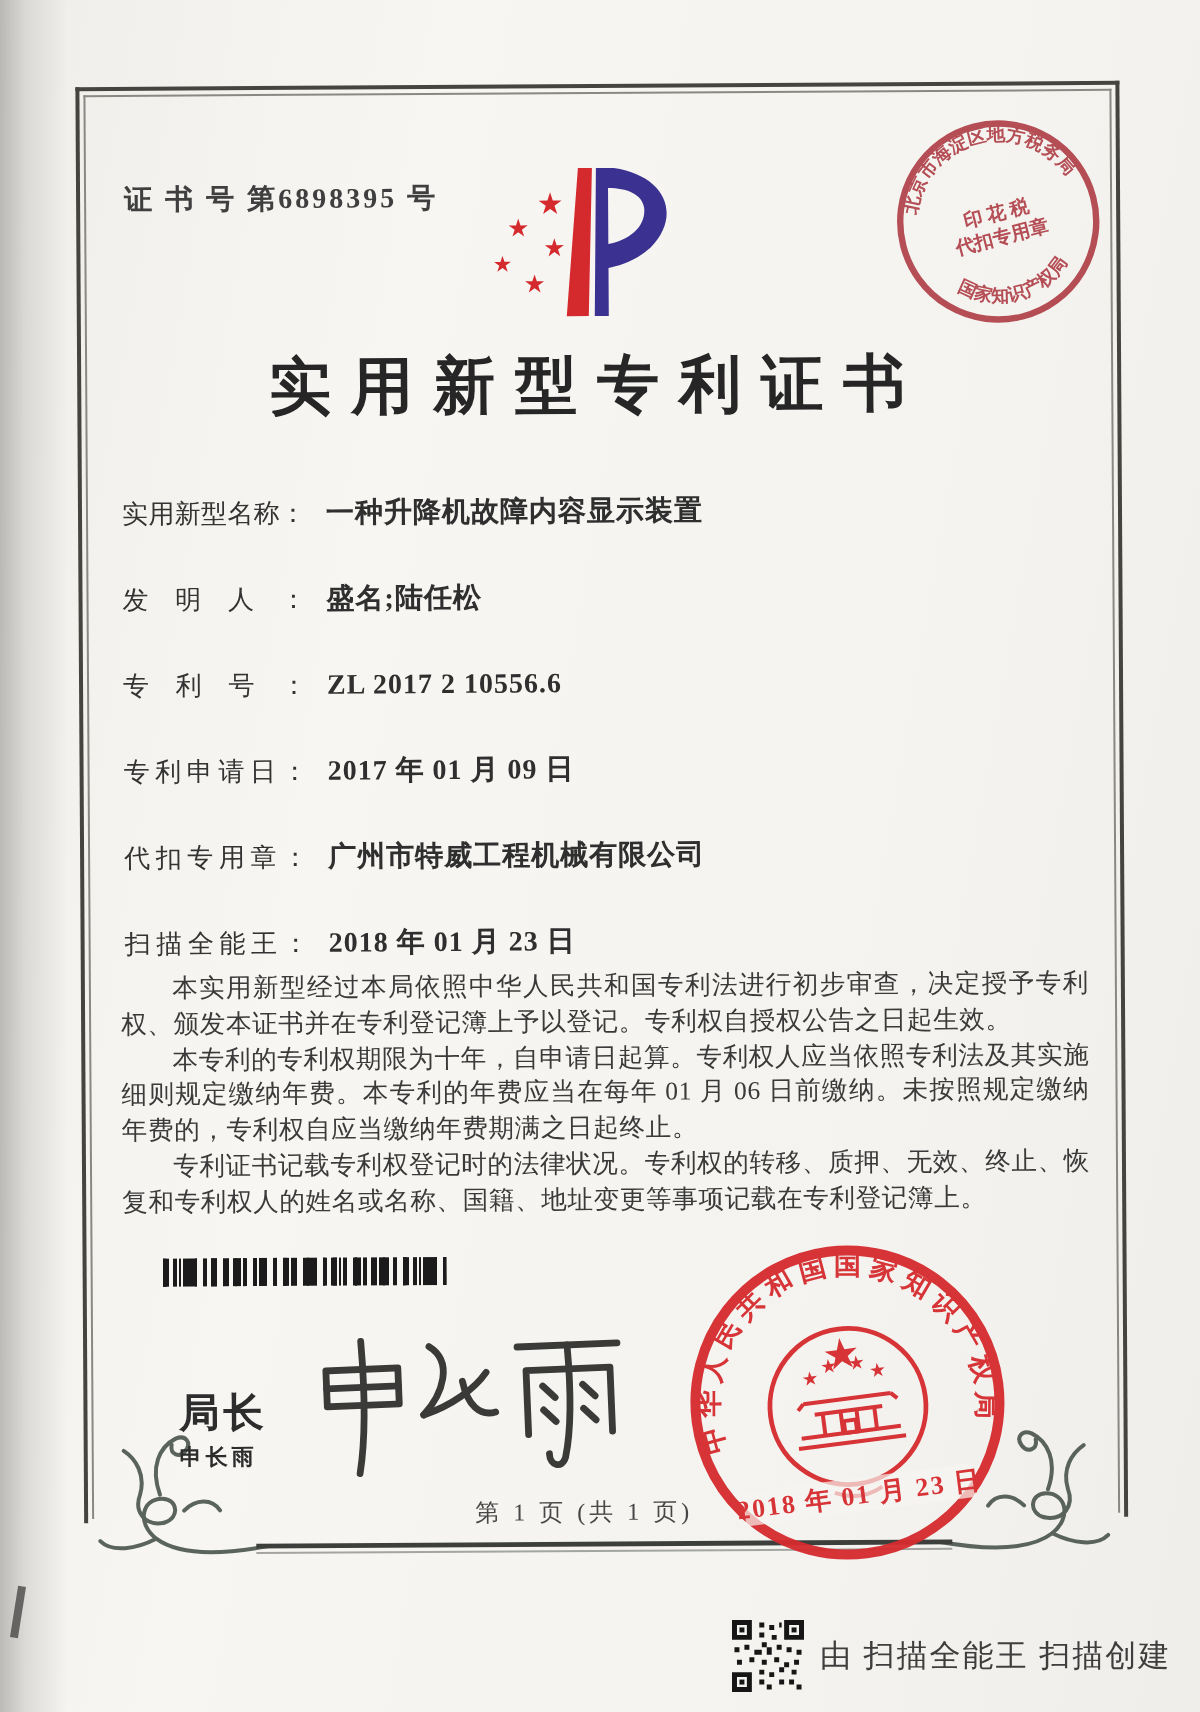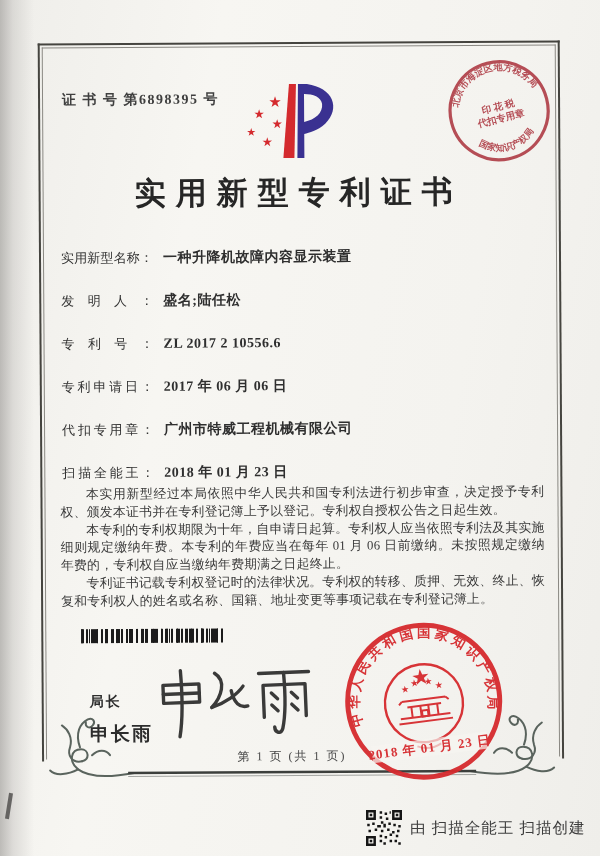--- a/index.html
+++ b/index.html
@@ -44,23 +44,23 @@
     text-align:justify;letter-spacing:.3px;}
 
   .barcode{position:absolute;left:80px;top:628px;width:142px;height:14px;
     background:
       repeating-linear-gradient(90deg,#1b1b1b 0 2px,rgba(0,0,0,0) 2px 5px),
       repeating-linear-gradient(90deg,#1b1b1b 0 1px,rgba(0,0,0,0) 1px 8px),
       repeating-linear-gradient(90deg,#1b1b1b 0 3px,rgba(0,0,0,0) 3px 12px);}
 
   .flourish{position:absolute;left:36px;top:714px;width:528px;height:66px;}
 
-  .sig-title{position:absolute;left:88px;top:692px;font-size:14px;font-weight:bold;
+  .sig-title{position:absolute;left:88px;top:692px;font-size:20px;font-weight:bold;
     color:#2d2d2d;font-family:"Liberation Sans","DejaVu Sans",sans-serif;letter-spacing:2px;}
-  .sig-name{position:absolute;left:88px;top:720px;font-size:19px;font-weight:bold;
+  .sig-name{position:absolute;left:88px;top:720px;font-size:11px;font-weight:bold;
     color:#2d2d2d;font-family:"Liberation Sans","DejaVu Sans",sans-serif;letter-spacing:2px;}
   .signature{position:absolute;left:150px;top:660px;width:172px;height:86px;
     transform:rotate(-2deg);opacity:.9;}
 
   .seal{position:absolute;left:336px;top:616px;width:172px;height:172px;
     transform:rotate(-7deg);opacity:.95;}
 
   .page-footer{position:absolute;left:30px;top:748px;width:520px;text-align:center;
     font-size:12px;color:#474747;letter-spacing:2px;}
 
@@ -120,21 +120,21 @@
       <div class="field-row">
         <span class="field-label">实用新型名称：</span><span class="field-value">一种升降机故障内容显示装置</span>
       </div>
       <div class="field-row">
         <span class="field-label">发明人：</span><span class="field-value">盛名;陆任松</span>
       </div>
       <div class="field-row">
         <span class="field-label">专利号：</span><span class="field-value">ZL 2017 2 10556.6</span>
       </div>
       <div class="field-row">
-        <span class="field-label">专利申请日：</span><span class="field-value">2017 年 06 月 06 日</span>
+        <span class="field-label">专利申请日：</span><span class="field-value">2017 年 01 月 09 日</span>
       </div>
       <div class="field-row">
         <span class="field-label">代扣专用章：</span><span class="field-value">广州市特威工程机械有限公司</span>
       </div>
       <div class="field-row">
         <span class="field-label">扫描全能王：</span><span class="field-value">2018 年 01 月 23 日</span>
       </div>
     </div>
 
     <div class="paras">

